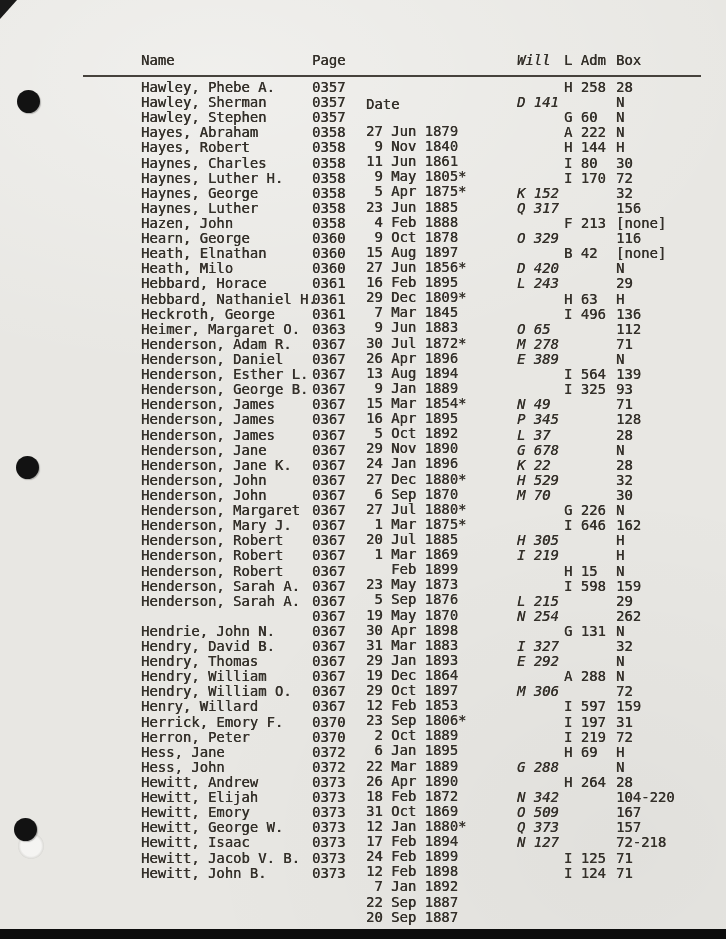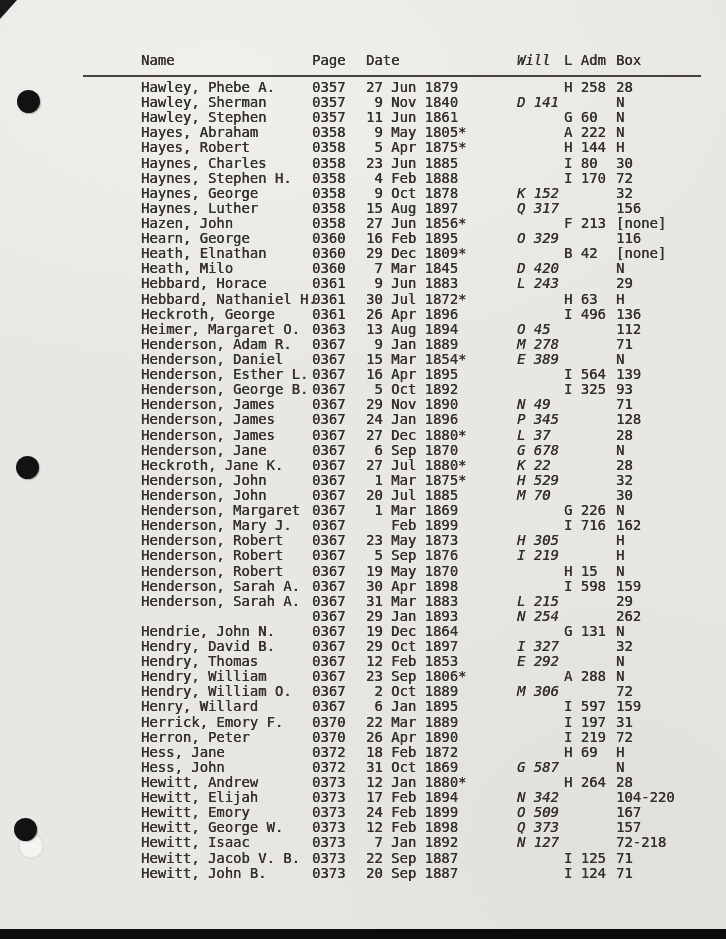--- a/index.html
+++ b/index.html
@@ -64,21 +64,21 @@
   .header-rule {
     position: absolute;
     left: 83px; top: 75px;
     width: 618px; height: 1.6px;
     background: #46423c;
   }
   .tbody { position: absolute; left: 0; top: 79px; width: 100%; text-align: right; }
   .row { position: relative; height: 15.12px; }
   .c-name, .h-name { left: 93px; margin-left: 48px; }
   .c-page, .h-page { left: 312px; }
-  .c-date, .h-date { left: 366px; }
+  .c-date, .h-date { left: 366px; margin-top: 44px; }
   .c-will, .h-will { left: 517px; font-style: italic; }
   .c-ladm, .h-ladm { left: 564px; }
   .c-box,  .h-box  { left: 616px; }
 </style>
 </head>
 <body>
 
 <div class="sheet">
 
   <div class="corner-mark"></div>
@@ -146,21 +146,21 @@
   <div class="row">
     <span class="cell txt c-name">Haynes, Charles</span>
     <span class="cell txt c-page">0358</span>
     <span class="cell txt c-date">23 Jun 1885</span>
     <span class="cell txt c-will"></span>
     <span class="cell txt c-ladm">I 80</span>
     <span class="cell txt c-box">30</span>
   </div>
 
   <div class="row">
-    <span class="cell txt c-name">Haynes, Stephen H.</span>
+    <span class="cell txt c-name">Haynes, Luther H.</span>
     <span class="cell txt c-page">0358</span>
     <span class="cell txt c-date"> 4 Feb 1888</span>
     <span class="cell txt c-will"></span>
     <span class="cell txt c-ladm">I 170</span>
     <span class="cell txt c-box">72</span>
   </div>
 
   <div class="row">
     <span class="cell txt c-name">Haynes, George</span>
     <span class="cell txt c-page">0358</span>
@@ -239,21 +239,21 @@
     <span class="cell txt c-date">26 Apr 1896</span>
     <span class="cell txt c-will"></span>
     <span class="cell txt c-ladm">I 496</span>
     <span class="cell txt c-box">136</span>
   </div>
 
   <div class="row">
     <span class="cell txt c-name">Heimer, Margaret O.</span>
     <span class="cell txt c-page">0363</span>
     <span class="cell txt c-date">13 Aug 1894</span>
-    <span class="cell txt c-will">O 45</span>
+    <span class="cell txt c-will">O 65</span>
     <span class="cell txt c-ladm"></span>
     <span class="cell txt c-box">112</span>
   </div>
 
   <div class="row">
     <span class="cell txt c-name">Henderson, Adam R.</span>
     <span class="cell txt c-page">0367</span>
     <span class="cell txt c-date"> 9 Jan 1889</span>
     <span class="cell txt c-will">M 278</span>
     <span class="cell txt c-ladm"></span>
@@ -317,21 +317,21 @@
   <div class="row">
     <span class="cell txt c-name">Henderson, Jane</span>
     <span class="cell txt c-page">0367</span>
     <span class="cell txt c-date"> 6 Sep 1870</span>
     <span class="cell txt c-will">G 678</span>
     <span class="cell txt c-ladm"></span>
     <span class="cell txt c-box">N</span>
   </div>
 
   <div class="row">
-    <span class="cell txt c-name">Heckroth, Jane K.</span>
+    <span class="cell txt c-name">Henderson, Jane K.</span>
     <span class="cell txt c-page">0367</span>
     <span class="cell txt c-date">27 Jul 1880*</span>
     <span class="cell txt c-will">K 22</span>
     <span class="cell txt c-ladm"></span>
     <span class="cell txt c-box">28</span>
   </div>
 
   <div class="row">
     <span class="cell txt c-name">Henderson, John</span>
     <span class="cell txt c-page">0367</span>
@@ -357,21 +357,21 @@
     <span class="cell txt c-will"></span>
     <span class="cell txt c-ladm">G 226</span>
     <span class="cell txt c-box">N</span>
   </div>
 
   <div class="row">
     <span class="cell txt c-name">Henderson, Mary J.</span>
     <span class="cell txt c-page">0367</span>
     <span class="cell txt c-date">   Feb 1899</span>
     <span class="cell txt c-will"></span>
-    <span class="cell txt c-ladm">I 716</span>
+    <span class="cell txt c-ladm">I 646</span>
     <span class="cell txt c-box">162</span>
   </div>
 
   <div class="row">
     <span class="cell txt c-name">Henderson, Robert</span>
     <span class="cell txt c-page">0367</span>
     <span class="cell txt c-date">23 May 1873</span>
     <span class="cell txt c-will">H 305</span>
     <span class="cell txt c-ladm"></span>
     <span class="cell txt c-box">H</span>
@@ -499,21 +499,21 @@
     <span class="cell txt c-date">18 Feb 1872</span>
     <span class="cell txt c-will"></span>
     <span class="cell txt c-ladm">H 69</span>
     <span class="cell txt c-box">H</span>
   </div>
 
   <div class="row">
     <span class="cell txt c-name">Hess, John</span>
     <span class="cell txt c-page">0372</span>
     <span class="cell txt c-date">31 Oct 1869</span>
-    <span class="cell txt c-will">G 587</span>
+    <span class="cell txt c-will">G 288</span>
     <span class="cell txt c-ladm"></span>
     <span class="cell txt c-box">N</span>
   </div>
 
   <div class="row">
     <span class="cell txt c-name">Hewitt, Andrew</span>
     <span class="cell txt c-page">0373</span>
     <span class="cell txt c-date">12 Jan 1880*</span>
     <span class="cell txt c-will"></span>
     <span class="cell txt c-ladm">H 264</span>

